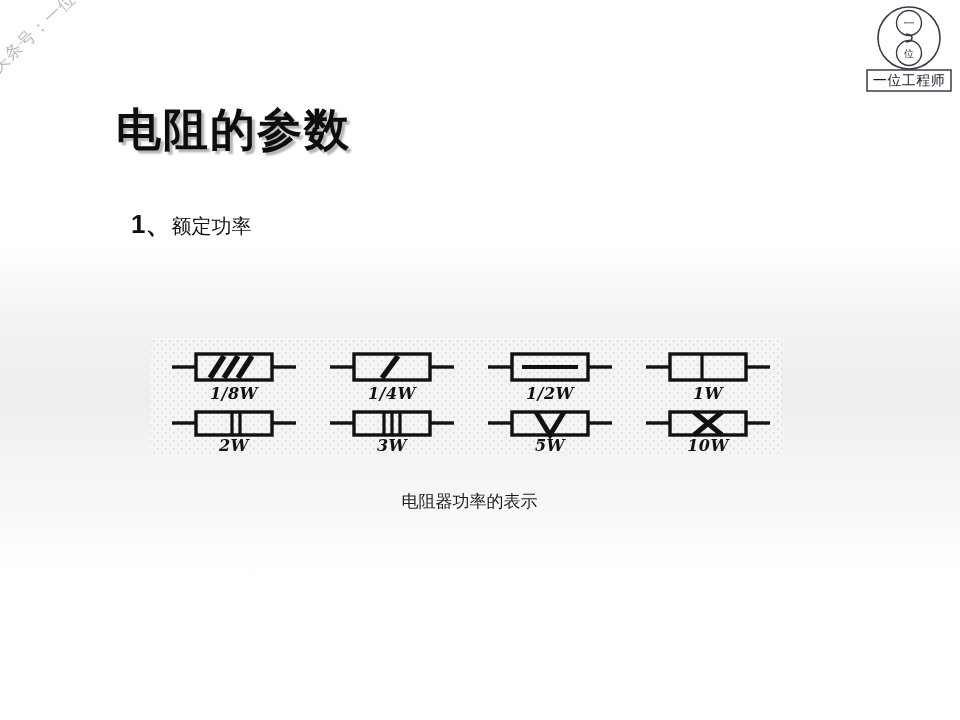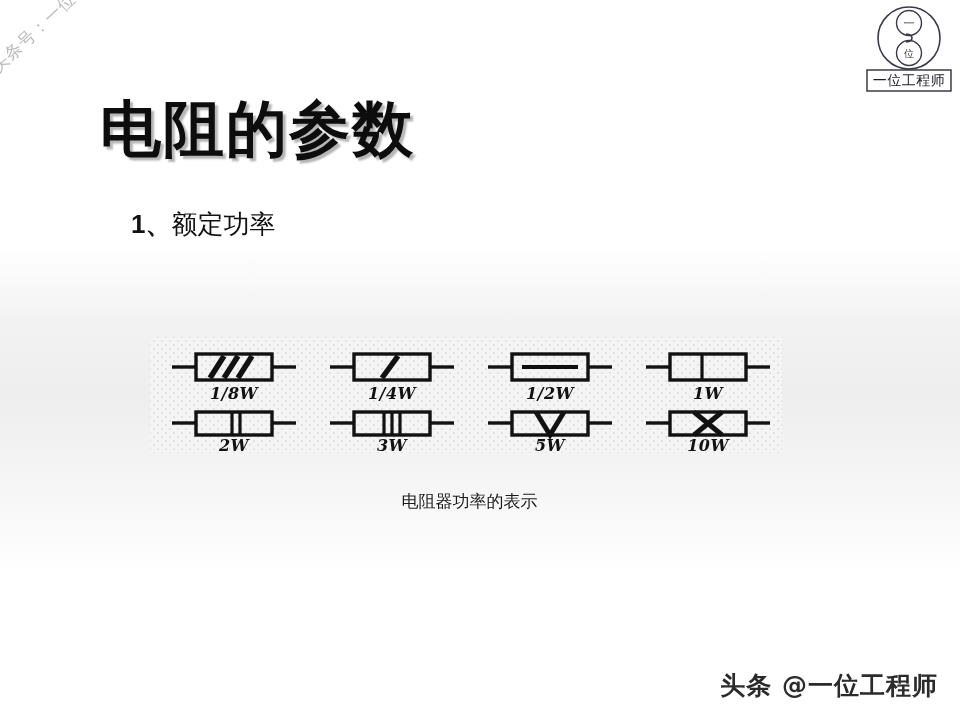--- a/index.html
+++ b/index.html
@@ -51,25 +51,25 @@
     right: 8px;
     top: 4px;
     width: 86px;
     height: 88px;
   }
   #logo svg { display: block; }
 
   
   #title {
     position: absolute;
-    left: 100px;
+    left: 116px;
     top: 104px;
-    font-family: Liberation Serif, serif;
+    font-family: Liberation Sans, sans-serif;
     font-weight: bold;
-    font-size: 61px;
+    font-size: 45px;
     line-height: 52px;
     letter-spacing: 2px;
     color: #0d0d0d;
     text-shadow: 3px 3px 2px rgba(120,120,120,0.55);
     white-space: nowrap;
   }
 
   
   #subtitle {
     position: absolute;
@@ -81,21 +81,21 @@
     color: #111111;
     white-space: nowrap;
   }
   #subtitle .num {
     font-weight: bold;
     font-family: "Liberation Sans", sans-serif;
     font-size: 26px;
   }
   #subtitle .cjk {
     font-family: "DejaVu Sans", sans-serif;
-    font-size: 26px;
+    font-size: 20px;
   }
 
   
   #figure {
     position: absolute;
     left: 150px;
     top: 337px;
     width: 632px;
     height: 116px;
     background-color: #f4f4f4;
@@ -246,15 +246,14 @@
         </g>
         <text x="558" y="114" text-anchor="middle" stroke="none" fill="#111111" font-family="DejaVu Serif, serif" font-size="16" font-weight="bold" font-style="italic" letter-spacing="0.5">10W</text>
       </g>
     </svg>
   </div>
 
   <div id="caption">
     <span class="inner">电阻器功率的表示</span>
   </div>
 
-  <div id="footer-brand">头条 @一位工程师</div>
 
 </div>
 
 </body></html>

